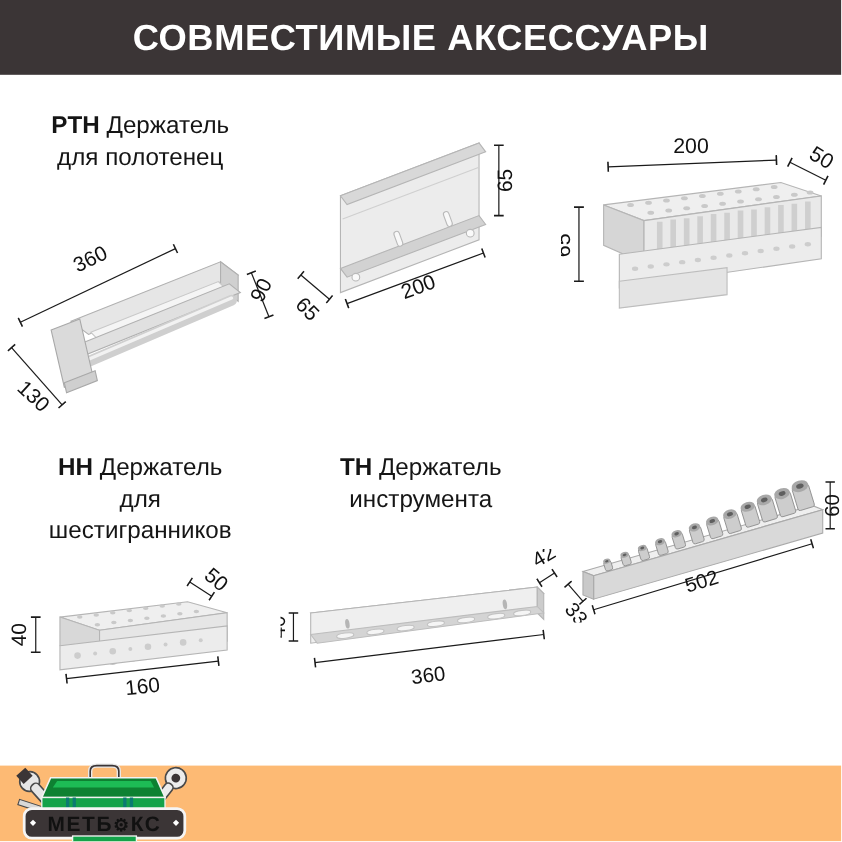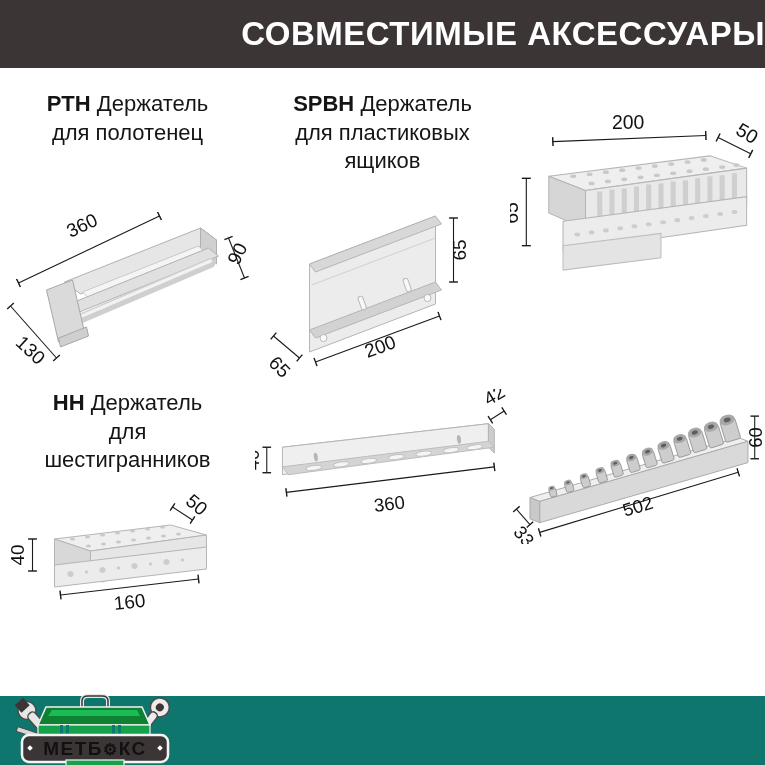--- a/index.html
+++ b/index.html
@@ -1,36 +1,36 @@
 <!DOCTYPE html>
 <html><head>
 <meta charset="utf-8">
 <style>
   html,body{margin:0;padding:0;background:#fff}
   .page{position:relative;width:765px;height:765px;background:#ffffff;overflow:hidden;
         font-family:"Liberation Sans",sans-serif;color:#111}
-  .header{height:68px;background:#3b3536;display:flex;align-items:center;justify-content:flex-end}
+  .header{height:68px;background:#3b3536;display:flex;align-items:center;justify-content:center}
   .header h1{margin:0;color:#ffffff;font-size:33px;font-weight:bold;letter-spacing:.5px}
-  .content{display:grid;grid-template-columns:255px 255px 255px;padding-top:22px}
+  .content{display:grid;grid-template-columns:255px 255px 255px;padding-top:32px}
   .cell{display:flex;flex-direction:column;align-items:center}
-  .row2{margin-top:8px}
+  .row2{margin-top:20px}
   .title{font-size:22px;line-height:1.3;text-align:center;color:#151515}
   .title b{font-weight:bold}
   .row1 .title{height:96px}
   .row2 .title{height:88px}
   .t-pth{max-width:182px}
   .t-spbh{max-width:202px}
   .t-dh{max-width:170px}
   .t-hh{max-width:170px}
   .t-th{max-width:190px}
   .t-hec{max-width:255px}
   svg text{font-family:"Liberation Sans",sans-serif;font-size:19px;fill:#111}
   .dim{stroke:#1a1a1a;stroke-width:1.1;fill:none;
        marker-start:url(#tick);marker-end:url(#tick)}
-  .footer{position:absolute;left:0;bottom:0;width:765px;height:69px;background:#0f766e}
+  .footer{position:absolute;left:0;bottom:0;width:765px;height:69px;background:#fdba74}
   .logo{position:absolute;left:8px;top:-4px}
 </style>
 </head>
 <body>
 
 <div class="page">
 
   <svg width="0" height="0" style="position:absolute">
     <defs>
       <marker id="tick" markerWidth="2" markerHeight="9" refX="1" refY="4.5" orient="auto">
@@ -63,21 +63,20 @@
           <text x="68" y="52" transform="rotate(-25.5 68 52)">360</text>
           <line class="dim" x1="226" y1="52" x2="242" y2="92"></line>
           <text x="236" y="80" transform="rotate(-64 236 80)">90</text>
           <line class="dim" x1="8" y1="120" x2="54" y2="172"></line>
           <text x="12" y="158" transform="rotate(43 12 158)">130</text>
         </g>
       </svg>
     </section>
 
     <section class="cell row1">
-      <div class="title t-spbh"><b>SPBH</b> <span>Держатель для пластиковых ящиков</span></div>
       <svg width="255" height="195" viewBox="0 0 250 195">
         <g>
           <polygon points="52,78 178,30 178,118 52,166" fill="#ececec" stroke="#b5b5b5"></polygon>
           <polygon points="52,78 178,30 184,38 58,86" fill="#d8d8d8" stroke="#b5b5b5"></polygon>
           <line x1="54" y1="99" x2="178" y2="52" stroke="#cfcfcf"></line>
           <polygon points="52,144 178,96 184,104 58,152" fill="#d2d2d2" stroke="#b5b5b5"></polygon>
           <g transform="rotate(-20 105 118)">
               <rect x="102.5" y="110" width="5" height="14" rx="2.5" fill="#f8f8f8" stroke="#b9b9b9"></rect>
             </g>
           <g transform="rotate(-20 150 100)">
@@ -214,20 +213,21 @@
           <text x="21" y="78" transform="rotate(-90 21 78)" text-anchor="middle">40</text>
           <line class="dim" x1="170" y1="30" x2="190" y2="43"></line>
           <text x="182" y="26" transform="rotate(40 182 26)">50</text>
           <line class="dim" x1="58" y1="118" x2="196" y2="102"></line>
           <text x="112" y="133" transform="rotate(-6 112 133)">160</text>
         </g>
       </svg>
     </section>
 
     <section class="cell row2">
+      <div class="title t-th"><b>TH</b> <span>Держатель инструмента</span></div>
       <svg width="255" height="140" viewBox="0 0 260 140">
         <g>
           <polygon points="28,58 238,34 244,40 34,64" fill="#dcdcdc" stroke="#b5b5b5"></polygon>
           <polygon points="28,58 238,34 238,58 28,86" fill="#efefef" stroke="#b5b5b5"></polygon>
           <polygon points="238,34 244,40 244,64 238,58" fill="#cccccc" stroke="#b5b5b5"></polygon>
           <polygon points="28,78 238,52 244,58 34,86" fill="#d4d4d4" stroke="#bdbdbd"></polygon>
           <g transform="rotate(-8 62 68)">
               <ellipse cx="62" cy="68" rx="2" ry="4.5" fill="#b5b5b5"></ellipse>
             </g>
           <g transform="rotate(-8 208 50)">

